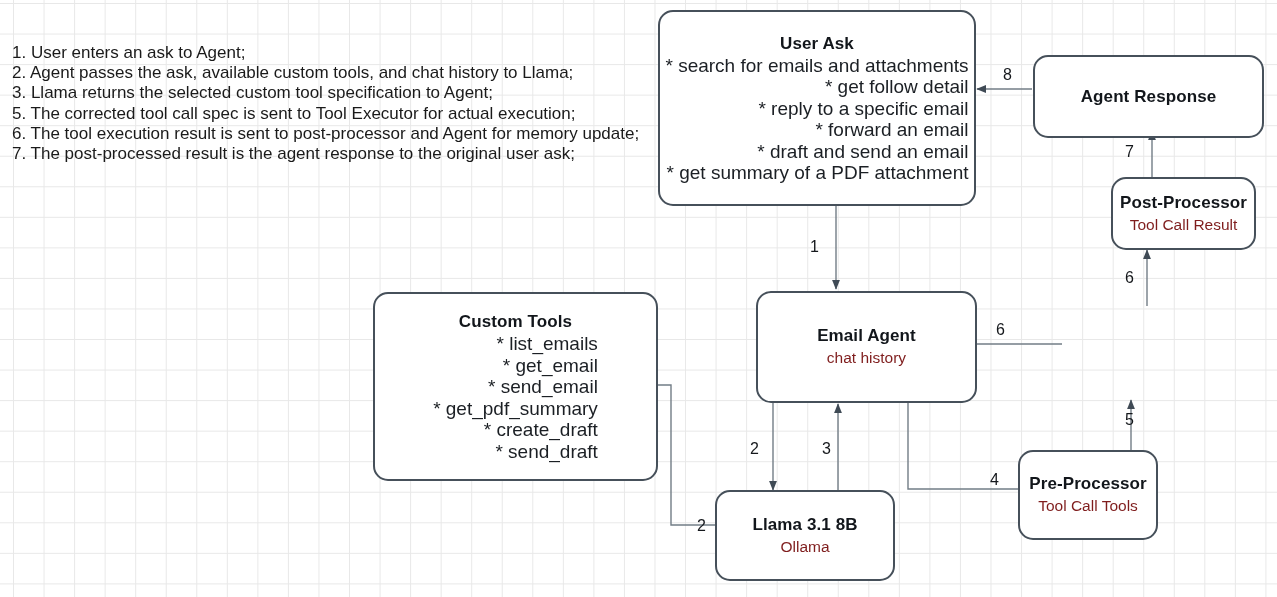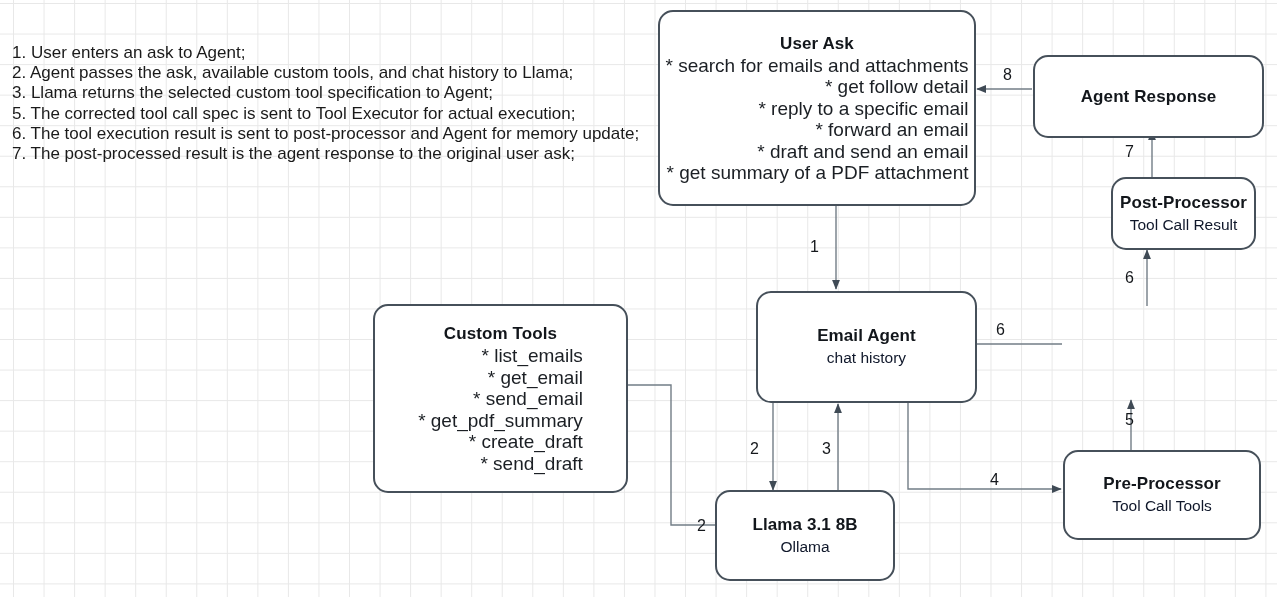--- a/index.html
+++ b/index.html
@@ -46,21 +46,21 @@
   }
   .node .title {
     font-weight: bold;
     font-size: 17px;
     line-height: 22px;
     letter-spacing: 0.1px;
   }
   .node .sub {
     font-size: 15.5px;
     line-height: 21.5px;
-    color: #0f172a;
+    color: #7f1d1d;
   }
   .node .bullets {
     font-size: 19px;
     line-height: 21.5px;
     color: #1b1f24;
   }
   .node .bullets div { white-space: nowrap; }
 
   #legend {
     position: absolute;
@@ -149,31 +149,31 @@
   <div class="node" style="left:1033px; top:55px; width:231px; height:83px;">
     <div class="title">Agent Response</div>
   </div>
 
   <div class="node" style="left:1063px; top:177px; width:145px; height:73px;margin-left:48px;">
     <div class="title">Post-Processor</div>
     <div class="sub">Tool Call Result</div>
   </div>
 
 
-  <div class="node" style="left:1063px; top:450px; width:198px; height:90px;">
+  <div class="node" style="left:1018px; top:450px; width:140px; height:90px;">
     <div class="title">Pre-Processor</div>
     <div class="sub">Tool Call Tools</div>
   </div>
 
   <div class="node" style="left:719px; top:291px; width:221px; height:112px;margin-left:37px;">
     <div class="title">Email Agent</div>
     <div class="sub">chat history</div>
   </div>
 
-  <div class="node" style="left:373px; top:304px; width:255px; height:189px;">
+  <div class="node" style="left:373px; top:292px; width:285px; height:189px;">
     <div class="title">Custom Tools</div>
     <div class="bullets">
       <div>* list_emails</div>
       <div>* get_email</div>
       <div>* send_email</div>
       <div>* get_pdf_summary</div>
       <div>* create_draft</div>
       <div>* send_draft</div>
     </div>
   </div>

